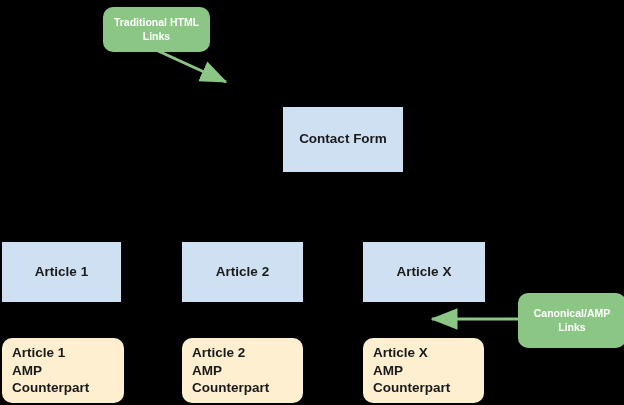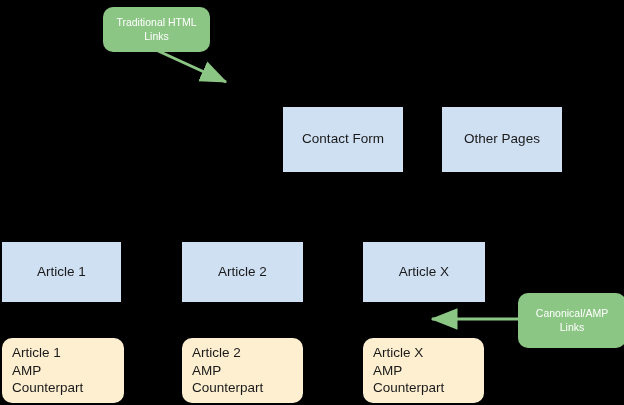--- a/index.html
+++ b/index.html
@@ -19,20 +19,21 @@
   }
   .node {
     position: absolute;
     box-sizing: border-box;
     display: flex;
     align-items: center;
     justify-content: center;
     text-align: center;
     line-height: 1.24;
     white-space: pre-line;
+    font-weight: bold;
   }
   .page-box {
     background: #cfe0f3;
     color: #1a1a1a;
     font-size: 13.5px;
     border: 1px solid #cfe0f3;
   }
   .amp-box {
     background: #fdefd0;
     color: #1a1a1a;
@@ -76,21 +77,20 @@
     <line x1="518" y1="319" x2="432" y2="319" stroke="#8cc684" stroke-width="3" marker-end="url(#arrowhead-green)"></line>
   </svg>
 
 
   <div class="node callout-box" style="left:103px; top:7px; width:107px; height:45px;">Traditional HTML
 Links</div>
 
 
   <div class="node page-box" style="left:283px; top:107px; width:120px; height:65px;text-align:right;">Contact Form</div>
 
-  <div class="node page-box" style="left:442px; top:107px; width:120px; height:65px;">Other Pages</div>
 
   <div class="node page-box" style="left:2px; top:242px; width:119px; height:60px;">Article 1</div>
 
   <div class="node page-box" style="left:182px; top:242px; width:121px; height:60px;">Article 2</div>
 
   <div class="node page-box" style="left:363px; top:242px; width:122px; height:60px;">Article X</div>
 
   <div class="node amp-box" style="left:2px; top:338px; width:122px; height:65px;">Article 1
 AMP
 Counterpart</div>

